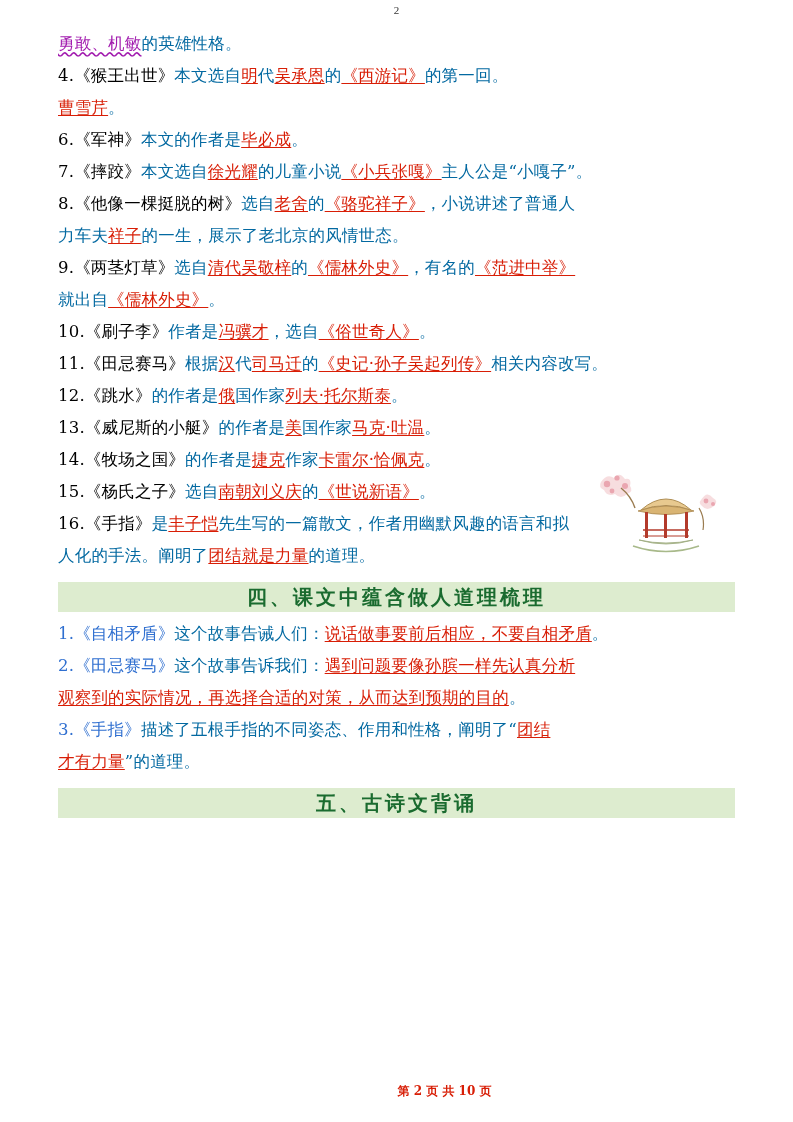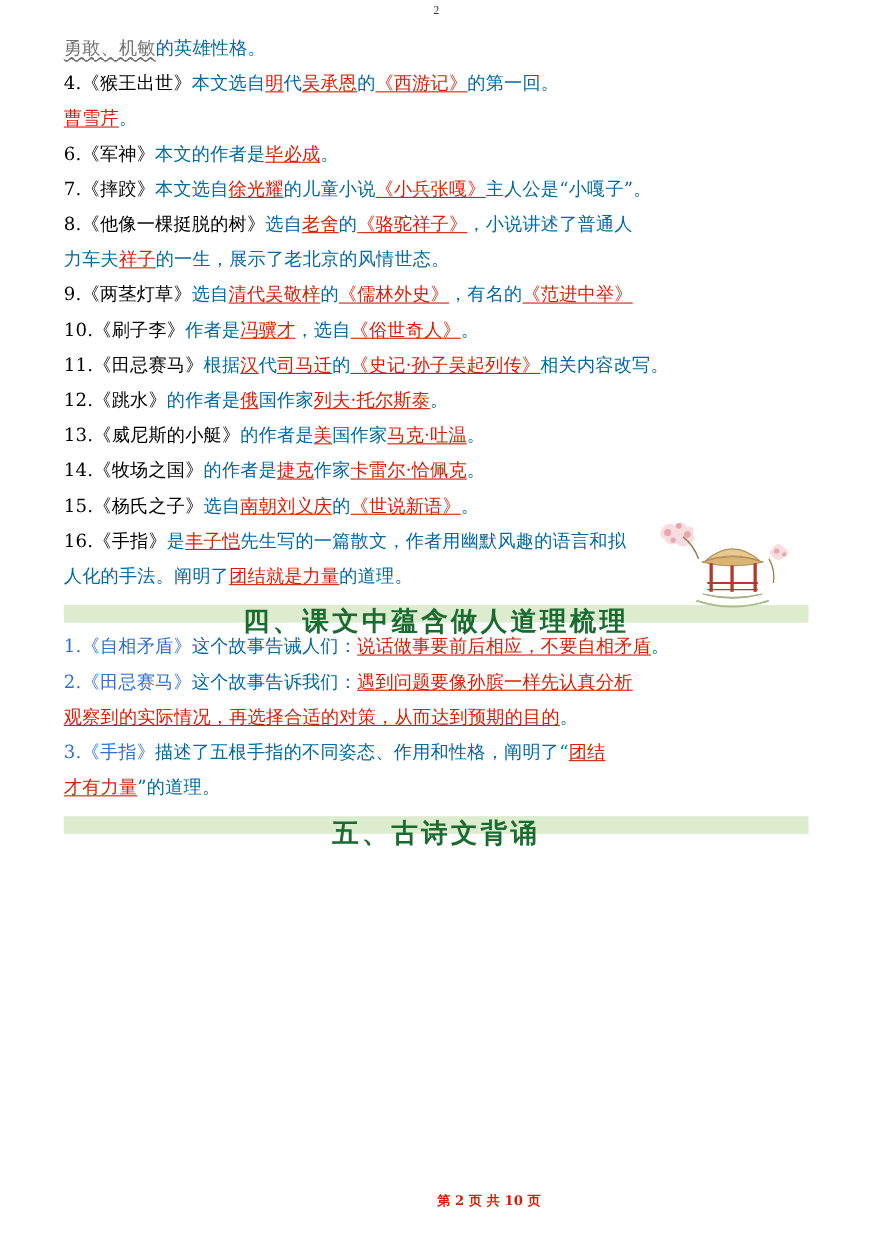--- a/index.html
+++ b/index.html
@@ -40,33 +40,33 @@
     font-size: 16.5px;
     line-height: 32px;
     text-align: justify;
     letter-spacing: 0.2px;
   }
   .green { color: #000000; }
   .blue  { color: #2f6fd0; }
   .black { color: #0369a1; }
   .red-u { color: #d81e06; text-decoration: underline; text-underline-offset: 2px; }
   .wavy-red {
-    color: #737373;
+    color: #a21caf;
     text-decoration: underline;
     text-decoration-style: wavy;
     text-underline-offset: 2px;
   }
   .section-banner {
     background: #ddeccf;
     color: #1a6b2f;
     font-weight: bold;
-    font-size: 24px;
+    font-size: 20px;
     text-align: center;
     line-height: 30px;
-    height: 16px;
+    height: 30px;
     margin: 10px 0 6px 0;
     letter-spacing: 3px;
     font-family: "DejaVu Serif", "Liberation Serif", serif;
   }
   .footer {
     position: absolute;
     bottom: 22px;
     left: 0;
     width: 793px;
     text-align: center;
@@ -95,20 +95,21 @@
   <div class="content">
     <div id="block-1">
         <p class="line"><span class="wavy-red">勇敢、机敏</span><span class="black">的英雄性格。</span></p>
         <p class="line"><span class="green">4.《猴王出世》</span><span class="black">本文选自</span><span class="red-u">明</span><span class="black">代</span><span class="red-u">吴承恩</span><span class="black">的</span><span class="red-u">《西游记》</span><span class="black">的第一回。</span></p>
         <p class="line"><span class="red-u">曹雪芹</span><span class="black">。</span></p>
         <p class="line"><span class="green">6.《军神》</span><span class="black">本文的作者是</span><span class="red-u">毕必成</span><span class="black">。</span></p>
         <p class="line"><span class="green">7.《摔跤》</span><span class="black">本文选自</span><span class="red-u">徐光耀</span><span class="black">的儿童小说</span><span class="red-u">《小兵张嘎》</span><span class="black">主人公是“小嘎子”。</span></p>
         <p class="line"><span class="green">8.《他像一棵挺脱的树》</span><span class="black">选自</span><span class="red-u">老舍</span><span class="black">的</span><span class="red-u">《骆驼祥子》</span><span class="black">，小说讲述了普通人</span></p>
         <p class="line"><span class="black">力车夫</span><span class="red-u">祥子</span><span class="black">的一生，展示了老北京的风情世态。</span></p>
         <p class="line"><span class="green">9.《两茎灯草》</span><span class="black">选自</span><span class="red-u">清代</span><span class="red-u">吴敬梓</span><span class="black">的</span><span class="red-u">《儒林外史》</span><span class="black">，有名的</span><span class="red-u">《范进中举》</span></p>
+        <p class="line"><span class="black">就出自</span><span class="red-u">《儒林外史》</span><span class="black">。</span></p>
         <p class="line"><span class="green">10.《刷子李》</span><span class="black">作者是</span><span class="red-u">冯骥才</span><span class="black">，选自</span><span class="red-u">《俗世奇人》</span><span class="black">。</span></p>
         <p class="line"><span class="green">11.《田忌赛马》</span><span class="black">根据</span><span class="red-u">汉</span><span class="black">代</span><span class="red-u">司马迁</span><span class="black">的</span><span class="red-u">《史记·孙子吴起列传》</span><span class="black">相关内容改写。</span></p>
         <p class="line"><span class="green">12.《跳水》</span><span class="black">的作者是</span><span class="red-u">俄</span><span class="black">国作家</span><span class="red-u">列夫·托尔斯泰</span><span class="black">。</span></p>
         <p class="line"><span class="green">13.《威尼斯的小艇》</span><span class="black">的作者是</span><span class="red-u">美</span><span class="black">国作家</span><span class="red-u">马克·吐温</span><span class="black">。</span></p>
         <p class="line"><span class="green">14.《牧场之国》</span><span class="black">的作者是</span><span class="red-u">捷克</span><span class="black">作家</span><span class="red-u">卡雷尔·恰佩克</span><span class="black">。</span></p>
         <p class="line"><span class="green">15.《杨氏之子》</span><span class="black">选自</span><span class="red-u">南朝</span><span class="red-u">刘义庆</span><span class="black">的</span><span class="red-u">《世说新语》</span><span class="black">。</span></p>
         <p class="line"><span class="green">16.《手指》</span><span class="black">是</span><span class="red-u">丰子恺</span><span class="black">先生写的一篇散文，作者用幽默风趣的语言和拟</span></p>
         <p class="line"><span class="black">人化的手法。阐明了</span><span class="red-u">团结就是力量</span><span class="black">的道理。</span></p>
       </div>
 

